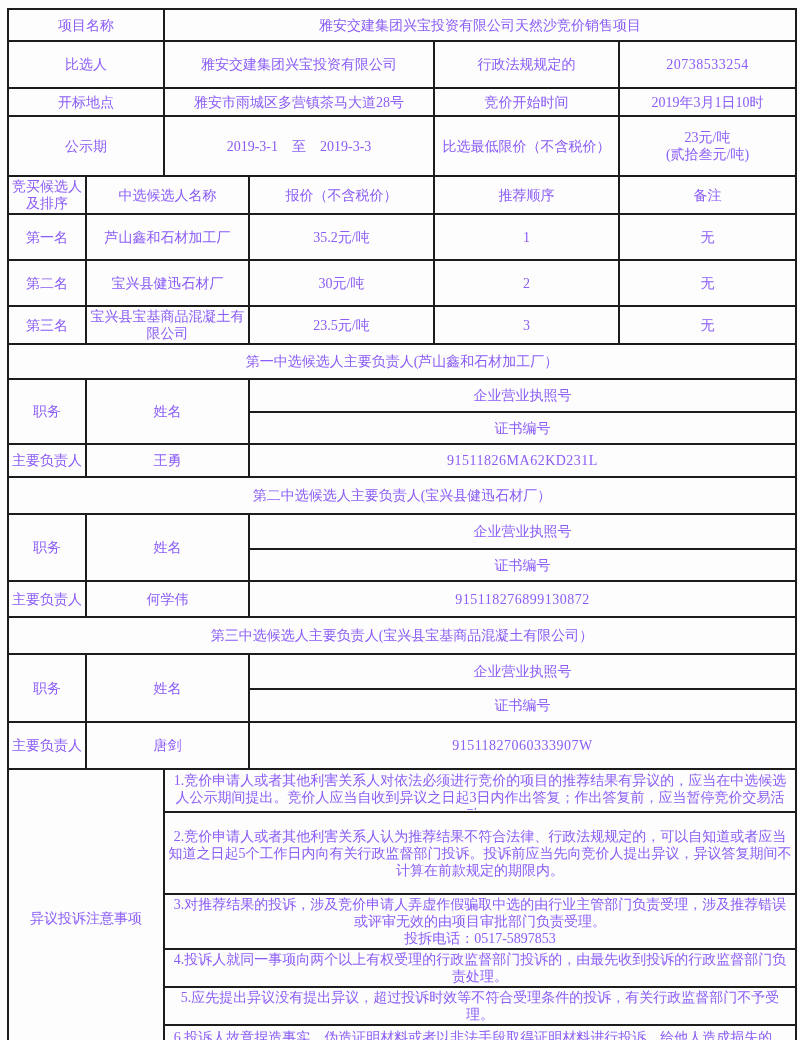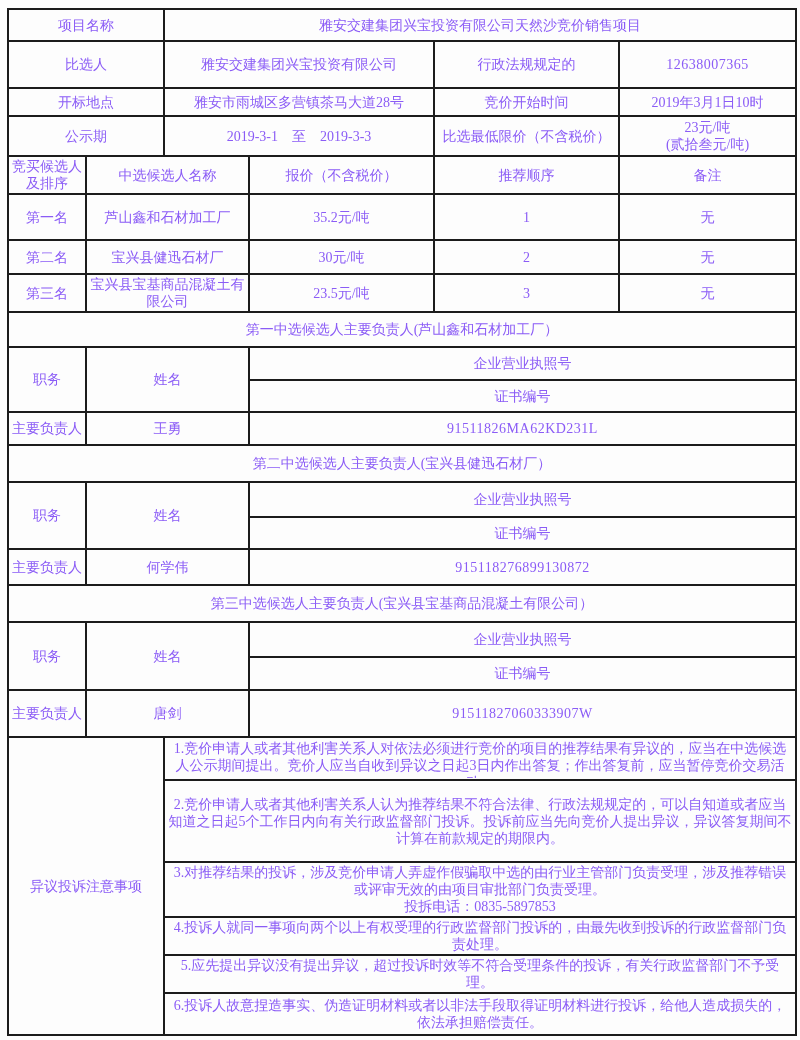--- a/index.html
+++ b/index.html
@@ -42,29 +42,29 @@
 
   <tbody>
         <tr style="height:32px">
     <td colspan="2">项目名称</td>
     <td colspan="4" class="left">雅安交建集团兴宝投资有限公司天然沙竞价销售项目</td>
   </tr>
   <tr style="height:47px">
     <td colspan="2">比选人</td>
     <td colspan="2" class="left">雅安交建集团兴宝投资有限公司</td>
     <td>行政法规规定的</td>
-    <td class="num">12638007365</td>
+    <td class="num">20738533254</td>
   </tr>
   <tr style="height:28px">
     <td colspan="2">开标地点</td>
     <td colspan="2" class="left">雅安市雨城区多营镇茶马大道28号</td>
     <td>竞价开始时间</td>
     <td>2019年3月1日10时</td>
   </tr>
-  <tr style="height:40px">
+  <tr style="height:60px">
     <td colspan="2">公示期</td>
     <td colspan="2" class="left">2019-3-1　至　2019-3-3</td>
     <td>比选最低限价（不含税价）</td>
     <td>
       <span>23元/吨</span><br>
       <span>(贰拾叁元/吨)</span>
     </td>
   </tr>
 
   <tr style="height:38px">
@@ -78,21 +78,21 @@
     <td>备注</td>
   </tr>
 
   <tr style="height:46px">
     <td>第一名</td>
     <td colspan="2" class="left">芦山鑫和石材加工厂</td>
     <td>35.2元/吨</td>
     <td>1</td>
     <td>无</td>
   </tr>
-  <tr style="height:34px">
+  <tr style="height:46px">
     <td>第二名</td>
     <td colspan="2" class="left">宝兴县健迅石材厂</td>
     <td>30元/吨</td>
     <td>2</td>
     <td>无</td>
   </tr>
   <tr style="height:23px">
     <td>第三名</td>
     <td colspan="2" class="left">宝兴县宝基商品混凝土有限公司</td>
     <td>23.5元/吨</td>
@@ -156,21 +156,21 @@
     <td colspan="4" class="note">
       <div class="clip">1.竞价申请人或者其他利害关系人对依法必须进行竞价的项目的推荐结果有异议的，应当在中选候选人公示期间提出。竞价人应当自收到异议之日起3日内作出答复；作出答复前，应当暂停竞价交易活动。</div>
     </td>
   </tr>
   <tr style="height:82px">
     <td colspan="4" class="note">2.竞价申请人或者其他利害关系人认为推荐结果不符合法律、行政法规规定的，可以自知道或者应当知道之日起5个工作日内向有关行政监督部门投诉。投诉前应当先向竞价人提出异议，异议答复期间不计算在前款规定的期限内。</td>
   </tr>
   <tr style="height:54px">
     <td colspan="4" class="note">
       <div>3.对推荐结果的投诉，涉及竞价申请人弄虚作假骗取中选的由行业主管部门负责受理，涉及推荐错误或评审无效的由项目审批部门负责受理。</div>
-      <div>投拆电话：0835-5897853</div>
+      <div>投拆电话：0517-5897853</div>
     </td>
   </tr>
   <tr style="height:32px">
     <td colspan="4" class="note">4.投诉人就同一事项向两个以上有权受理的行政监督部门投诉的，由最先收到投诉的行政监督部门负责处理。</td>
   </tr>
   <tr style="height:35px">
     <td colspan="4" class="note">5.应先提出异议没有提出异议，超过投诉时效等不符合受理条件的投诉，有关行政监督部门不予受理。</td>
   </tr>
   <tr style="height:42px">
     <td colspan="4" class="note">6.投诉人故意捏造事实、伪造证明材料或者以非法手段取得证明材料进行投诉，给他人造成损失的，依法承担赔偿责任。</td>

